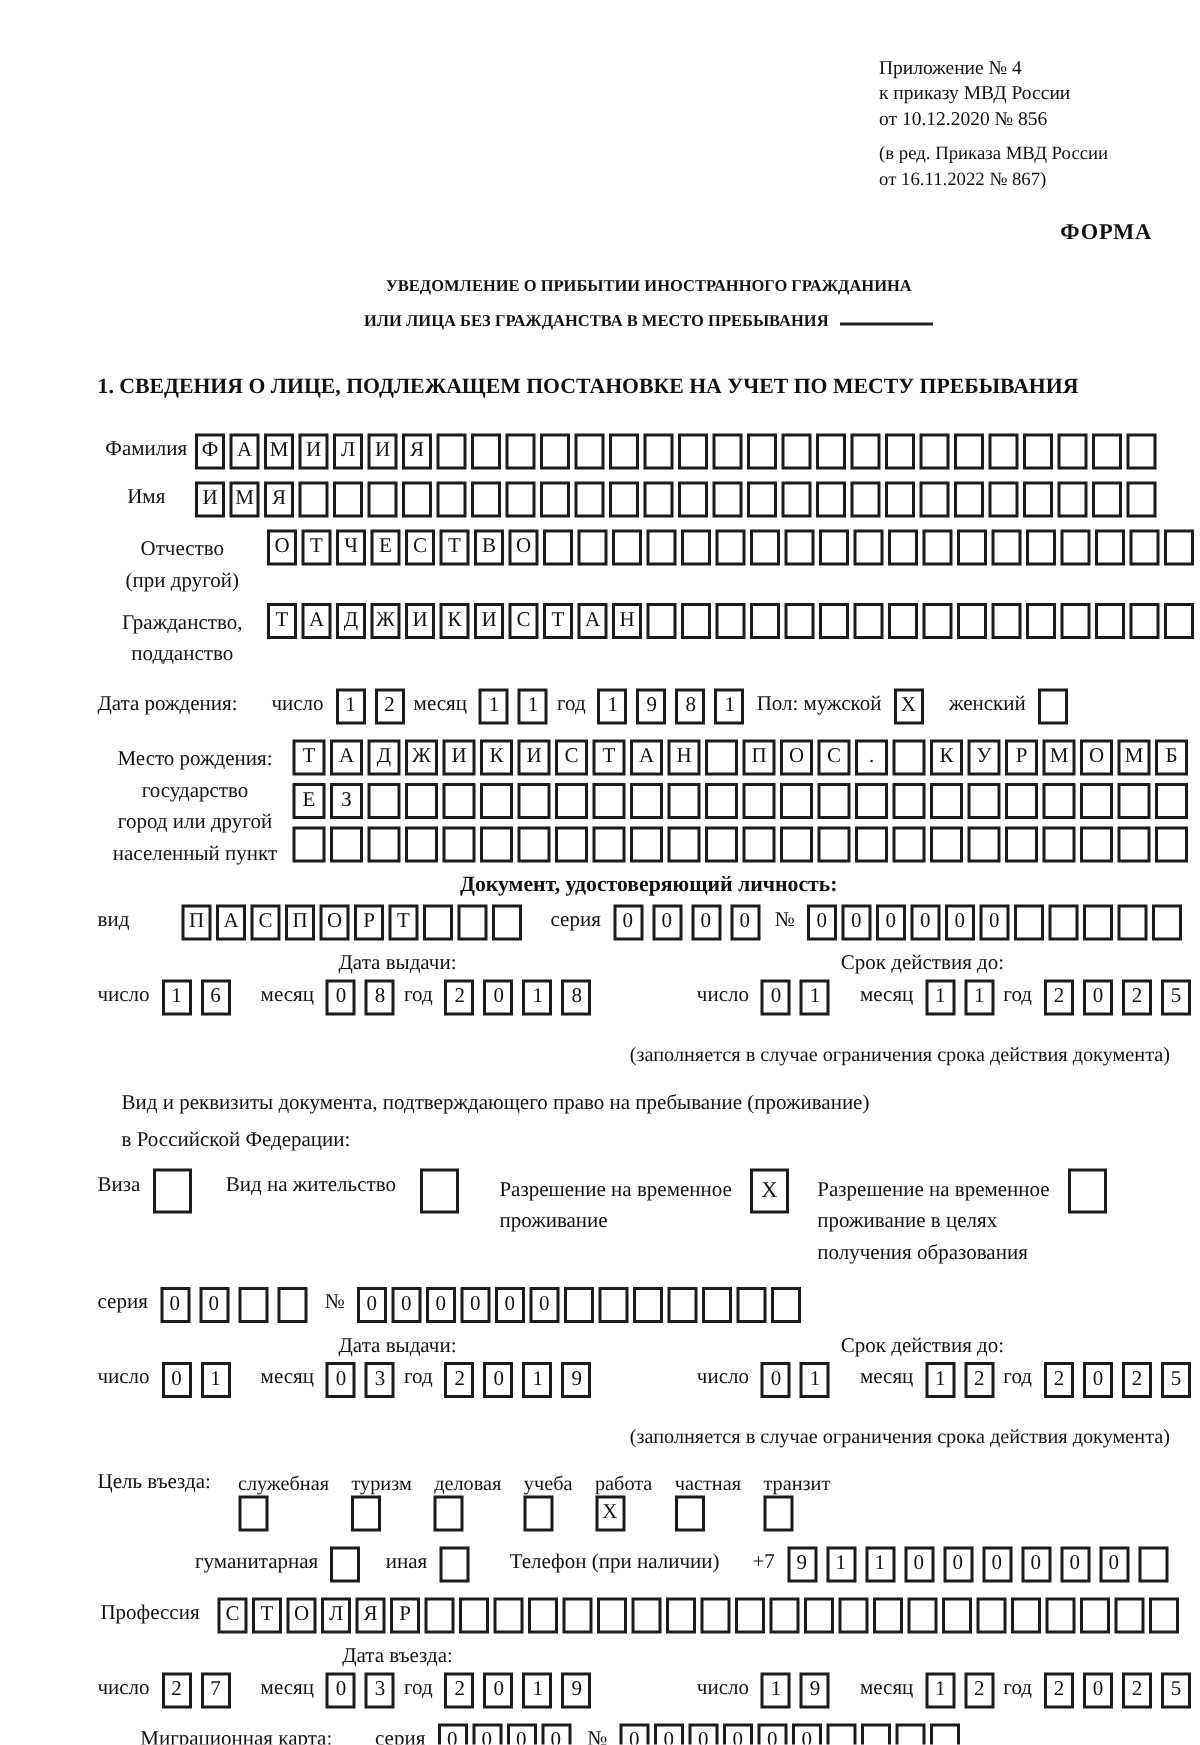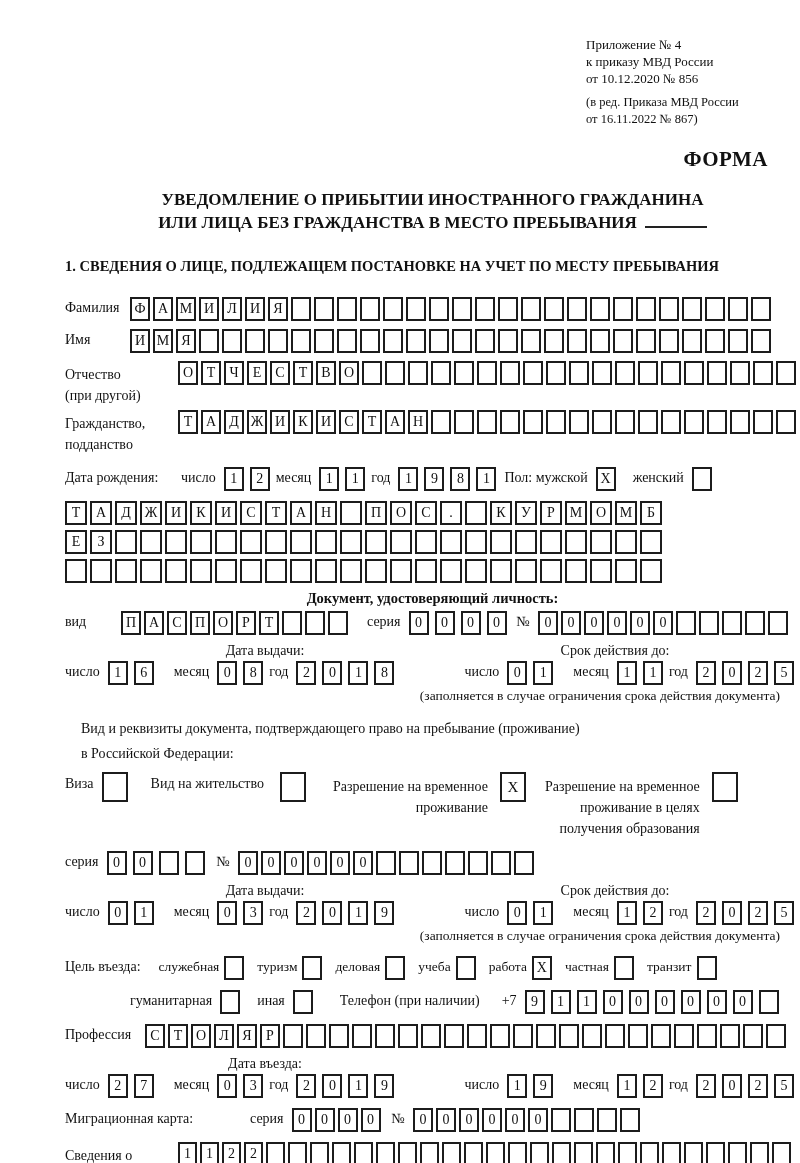--- a/index.html
+++ b/index.html
@@ -6,29 +6,29 @@
   body{
     width:800px;height:1163px;overflow:hidden;
     font-family:"Liberation Serif","DejaVu Serif",serif;
     color:#111;font-size:14px;
   }
   .page{padding:36px 0 0 65px;width:735px;position:relative;}
 
   
   .appendix{margin-left:auto;margin-right:22px;width:192px;line-height:17px;font-size:13px;}
   .appendix .sub{margin-top:7px;font-size:12.5px;line-height:16.5px;}
-  .forma{margin-top:20px;text-align:right;padding-right:32px;font-weight:bold;font-size:21px;letter-spacing:.5px;}
-
-  .title{margin-top:16px;text-align:center;font-weight:bold;font-size:17px;line-height:23px;}
+  .forma{margin-top:20px;text-align:right;padding-right:32px;font-weight:bold;font-size:15px;letter-spacing:.5px;}
+
+  .title{margin-top:16px;text-align:center;font-weight:bold;font-size:11px;line-height:23px;}
   .blank-line{display:inline-block;width:62px;border-bottom:2px solid #222;margin-left:8px;vertical-align:baseline;}
   .sec1{margin-top:24px;font-weight:bold;font-size:14.5px;}
 
   
   .frow{display:flex;align-items:flex-start;margin-top:8px;}
-  .lbl{flex:none;padding-top:3px;}
+  .lbl{flex:none;padding-top:3px;text-align:center;}
   .lline{display:block;line-height:21px;}
   .w65{width:65px;} .w70{width:70px;} .w113{width:113px;} .w130{width:130px;} .w185{width:185px;}
 
   
   .cells{display:inline-flex;flex:none;}
   .cell{
     display:inline-block;box-sizing:border-box;flex:none;
     width:20px;height:24px;border:2px solid #1c1c1c;margin-right:3px;
     text-align:center;font-size:14px;line-height:20px;background:#fff;
   }
@@ -45,32 +45,32 @@
 
   
   .dhdr{display:flex;margin-top:8px;}
   .dh{font-size:14px;}
   .dh-left{width:400px;text-align:center;}
   .dh-right{width:300px;text-align:center;}
   .drow{display:flex;margin-top:2px;}
   .dgrp{display:flex;align-items:flex-start;}
   .dgrp.left{width:400px;}
   .dgrp.right{padding-left:20px;}
-  .note{margin-top:3px;text-align:right;padding-right:20px;font-size:13.5px;}
+  .note{margin-top:18px;text-align:right;padding-right:20px;font-size:13.5px;}
 
   
   .resline{margin-top:14px;line-height:21px;margin-left:16px;}
   .optrow{display:flex;align-items:flex-start;margin-top:8px;}
   .optlbl{flex:none;padding-top:4px;}
-  .optlbl.center{text-align:right;}
+  .optlbl.center{text-align:left;}
   .gap8{margin-left:8px;} .gap16{margin-left:16px;} .gap20{margin-left:20px;text-align:center;} .gap24{margin-left:24px;} .gap12{margin-left:12px;}
 
   
   .purpose{flex-wrap:nowrap;}
-  .popt{display:flex;align-items:flex-start;margin-left:10px;}
+  .popt{display:flex;align-items:flex-start;margin-left:10px;flex-direction:column;}
   .popt > span:first-child{padding:3px 5px 0 0;}
   .indent65{margin-left:65px;}
 
   .center-bold{margin-top:8px;text-align:center;font-weight:bold;font-size:14.5px;}
 </style>
 </head>
 <body>
 
 <div class="page">
 
@@ -256,20 +256,26 @@
     <span class="cells">
         <span class="cell">X</span>
       </span>
     <span class="word" style="padding-left:14px;">женский</span>
     <span class="cells">
         <span class="cell">&nbsp;</span>
       </span>
   </div>
 
   <div class="frow" style="margin-top:10px;">
+    <span class="lbl w130">
+      <span class="lline">Место рождения:</span>
+      <span class="lline">государство</span>
+      <span class="lline">город или другой</span>
+      <span class="lline">населенный пункт</span>
+    </span>
     <span class="cellcol">
       <span class="cells widep">
           <span class="cell">Т</span>
           <span class="cell">А</span>
           <span class="cell">Д</span>
           <span class="cell">Ж</span>
           <span class="cell">И</span>
           <span class="cell">К</span>
           <span class="cell">И</span>
           <span class="cell">С</span>

